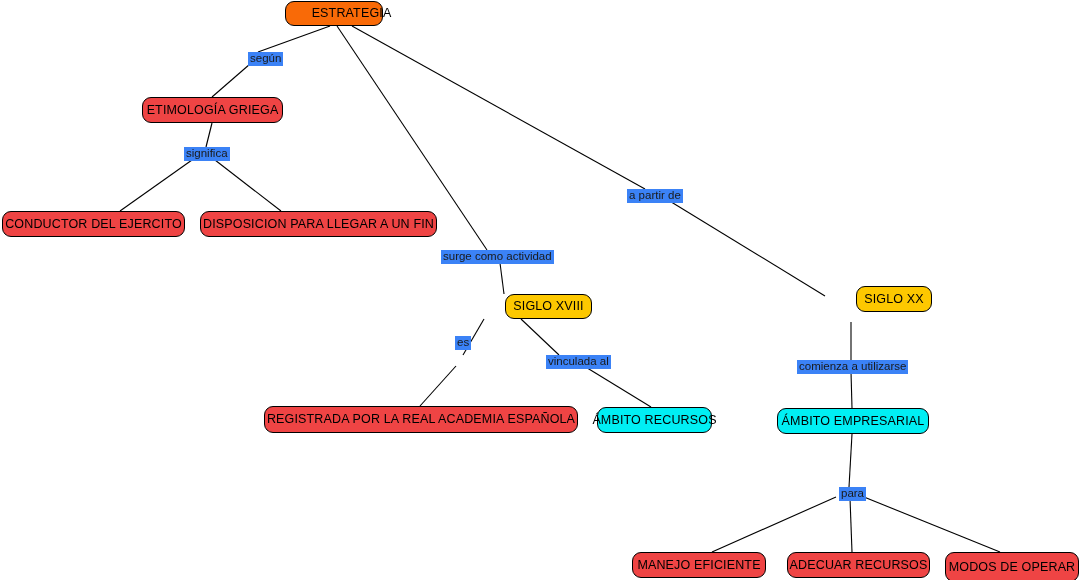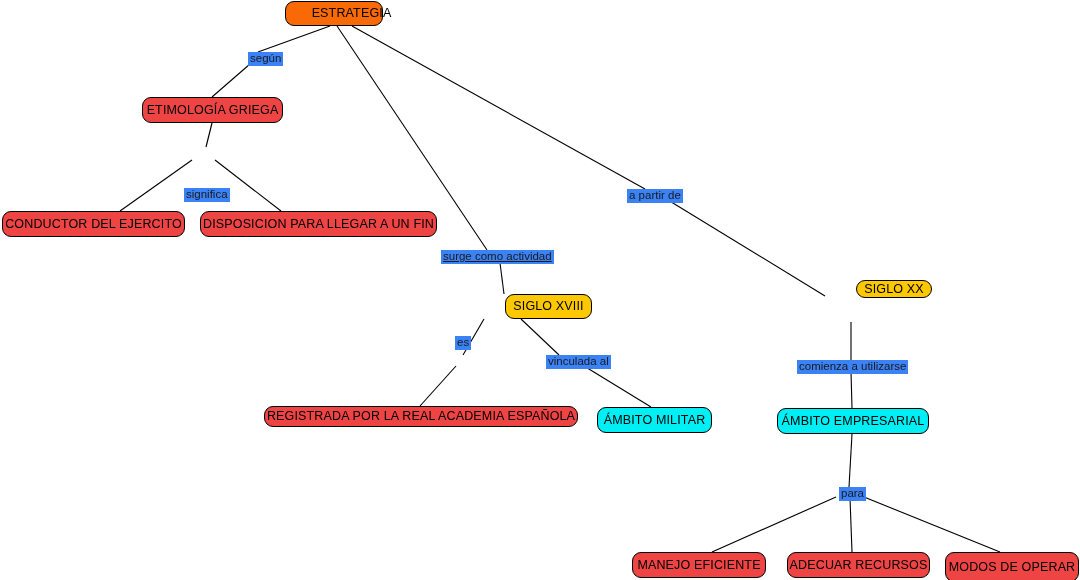--- a/index.html
+++ b/index.html
@@ -76,28 +76,28 @@
       <line x1="852" y1="434" x2="849" y2="487" stroke="#000000" stroke-width="1.1"></line>
       <line x1="836" y1="497" x2="712" y2="552" stroke="#000000" stroke-width="1.1"></line>
       <line x1="850" y1="498" x2="852" y2="552" stroke="#000000" stroke-width="1.1"></line>
       <line x1="864" y1="497" x2="1000" y2="552" stroke="#000000" stroke-width="1.1"></line>
     </svg>
 <div class="node orange" style="left: 285px; top: 1px; width: 98px; height: 25px; padding-left: 44px;">ESTRATEGIA</div>
     <div class="node white" style="left: 142px; top: 97px; width: 141px; height: 26px;">ETIMOLOGÍA GRIEGA</div>
     <div class="node white" style="left: 2px; top: 211px; width: 183px; height: 26px;">CONDUCTOR DEL EJERCITO</div>
     <div class="node white" style="left: 200px; top: 211px; width: 237px; height: 26px;">DISPOSICION PARA LLEGAR A UN FIN</div>
     <div class="node gold" style="left: 461px; top: 294px; width: 87px; height: 25px;">SIGLO XVIII</div>
-    <div class="node gold" style="left: 812px; top: 280px; width: 76px; height: 18px;">SIGLO XX</div>
-    <div class="node white" style="left: 264px; top: 406px; width: 314px; height: 21px;">REGISTRADA POR LA REAL ACADEMIA ESPAÑOLA</div>
-    <div class="node cyan" style="left: 597px; top: 407px; width: 115px; height: 26px;">ÁMBITO MILITAR</div>
+    <div class="node gold" style="left: 812px; top: 286px; width: 76px; height: 26px;">SIGLO XX</div>
+    <div class="node white" style="left: 264px; top: 406px; width: 314px; height: 27px;">REGISTRADA POR LA REAL ACADEMIA ESPAÑOLA</div>
+    <div class="node cyan" style="left: 597px; top: 407px; width: 115px; height: 26px;">ÁMBITO RECURSOS</div>
     <div class="node cyan" style="left: 777px; top: 408px; width: 152px; height: 26px;">ÁMBITO EMPRESARIAL</div>
     <div class="node white" style="left: 632px; top: 552px; width: 134px; height: 26px; text-align: right;">MANEJO EFICIENTE</div>
     <div class="node white" style="left: 787px; top: 552px; width: 143px; height: 26px;">ADECUAR RECURSOS</div>
     <div class="node white" style="left: 945px; top: 552px; width: 134px; height: 30px;">MODOS DE OPERAR</div>
     <div class="link-label" style="left: 248px; top: 52px;">según</div>
-    <div class="link-label" style="left: 184px; top: 147px; margin-top: 41px;">significa</div>
-    <div class="link-label" style="left: 441px; top: 250px; text-decoration: underline;">surge como actividad</div>
+    <div class="link-label" style="left: 184px; top: 147px;">significa</div>
+    <div class="link-label" style="left: 441px; top: 250px;">surge como actividad</div>
     <div class="link-label" style="left: 627px; top: 189px;">a partir de</div>
     <div class="link-label" style="left: 455px; top: 336px;">es</div>
     <div class="link-label" style="left: 546px; top: 355px;">vinculada al</div>
     <div class="link-label" style="left: 797px; top: 360px;">comienza a utilizarse</div>
     <div class="link-label" style="left: 839px; top: 487px;">para</div>
   </div>
 
 </body></html>

